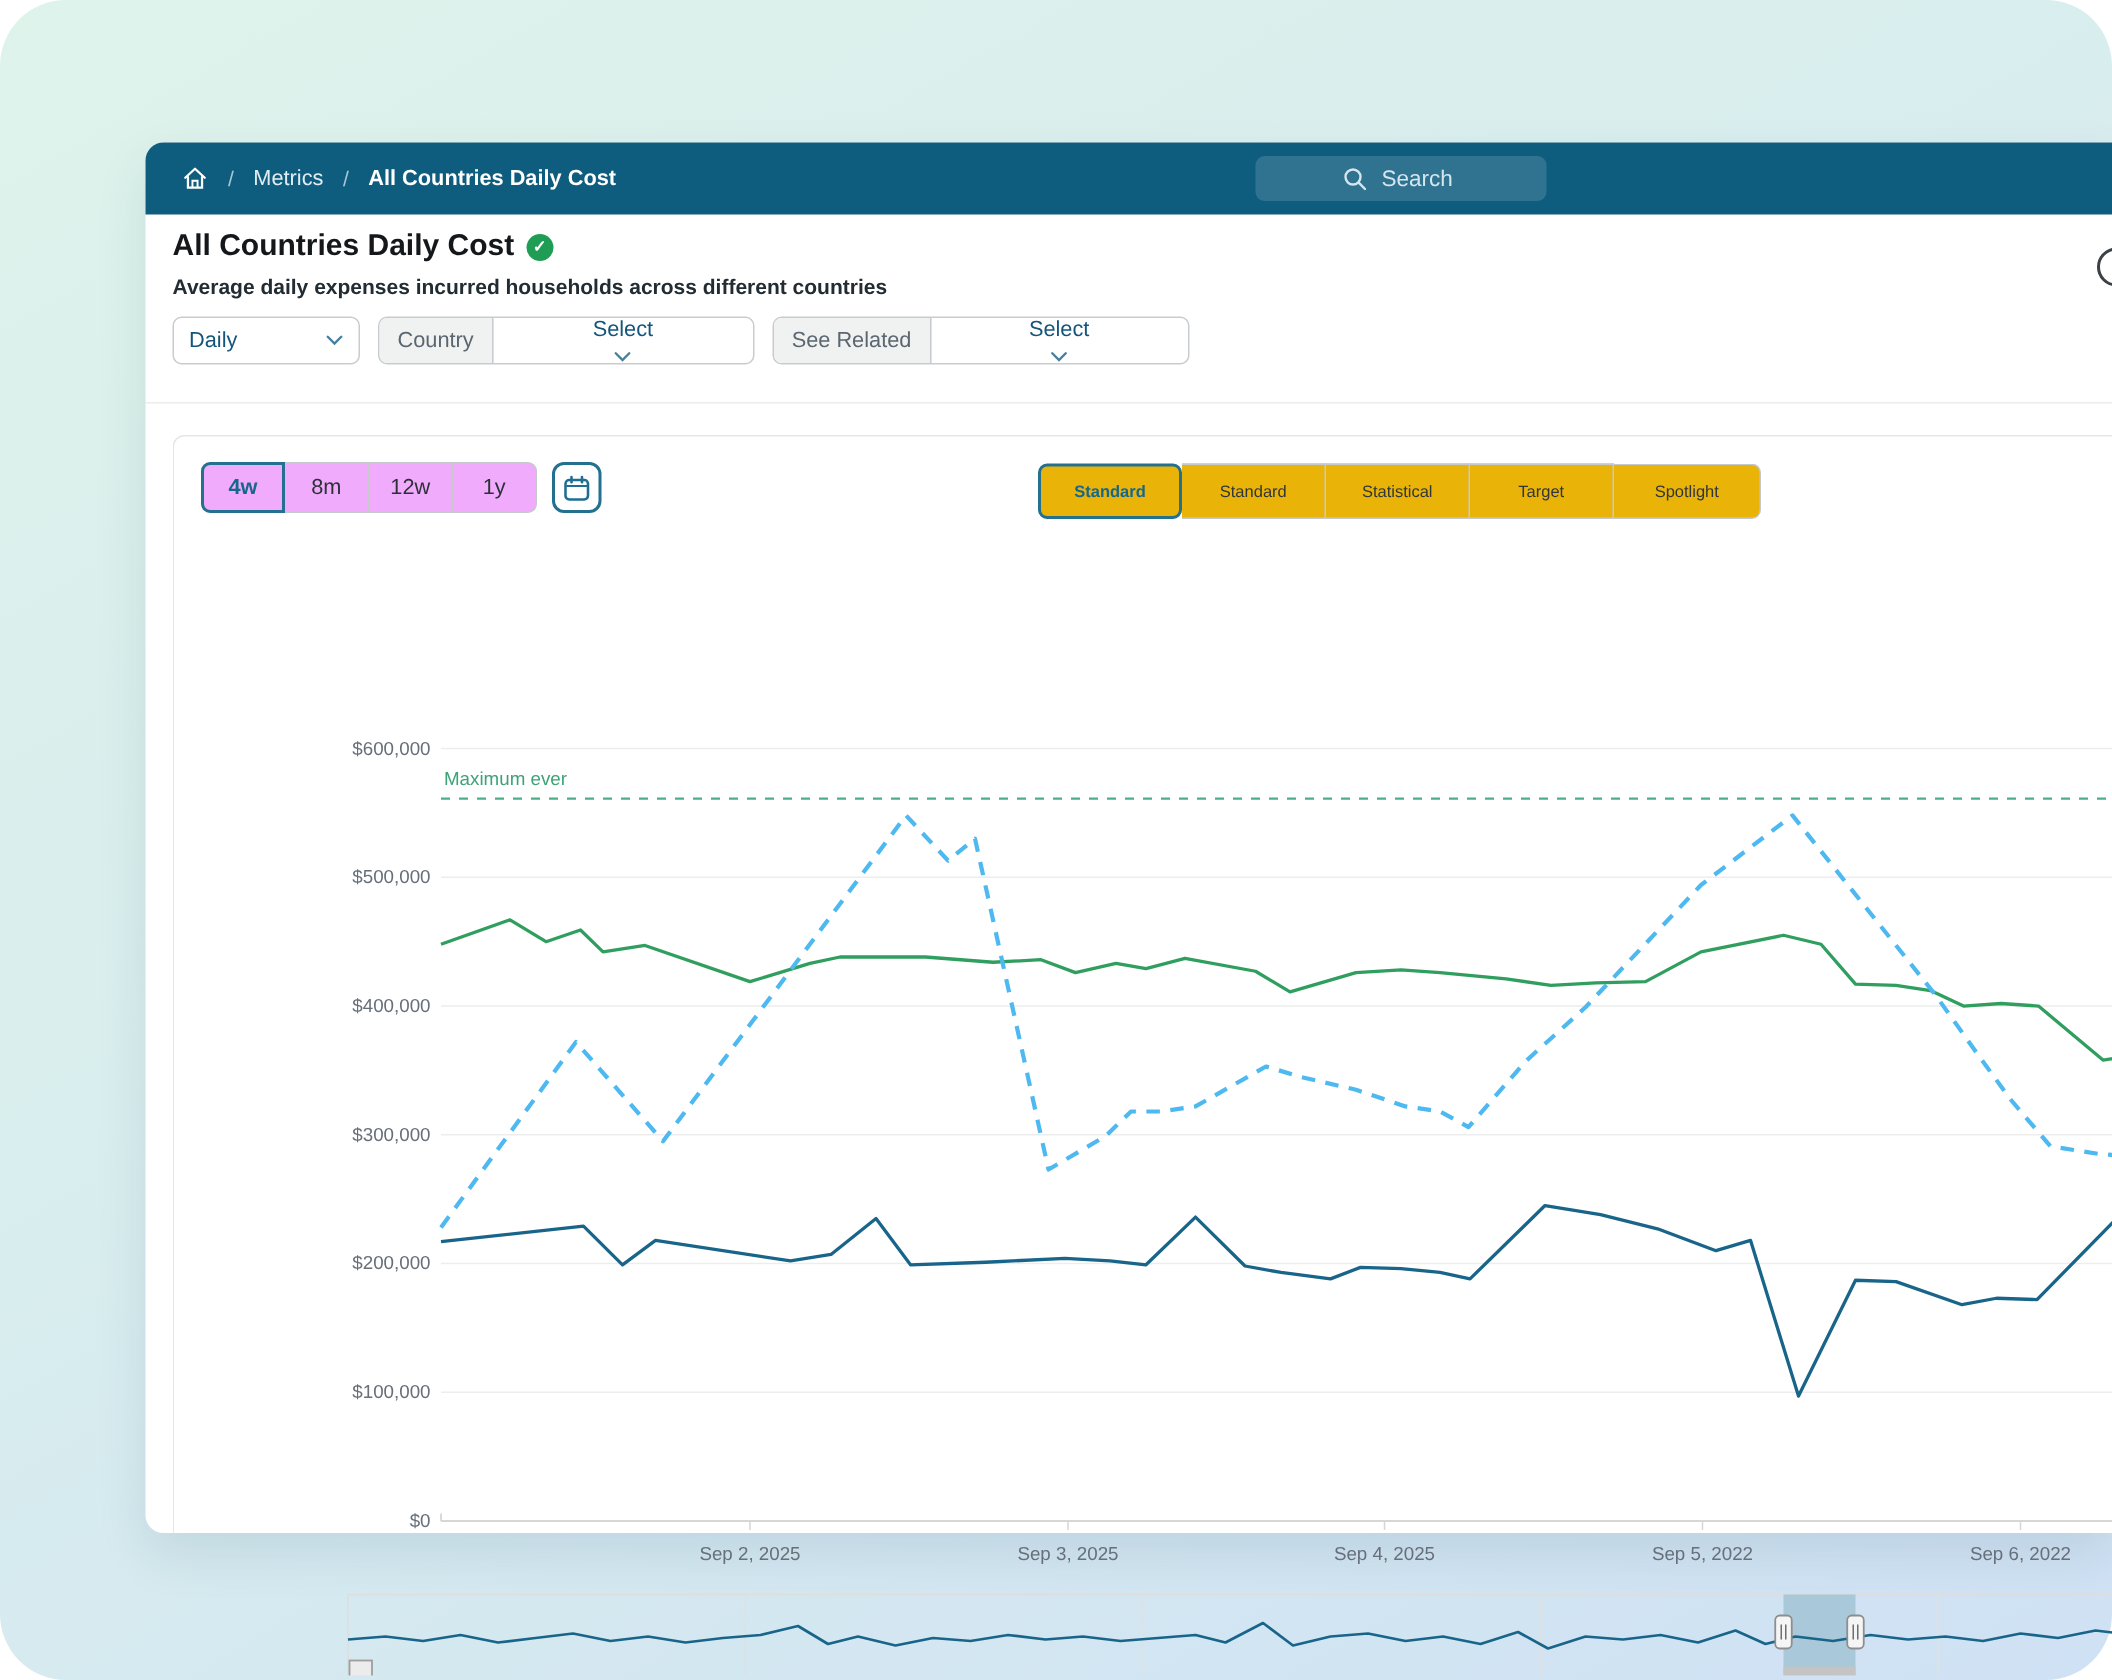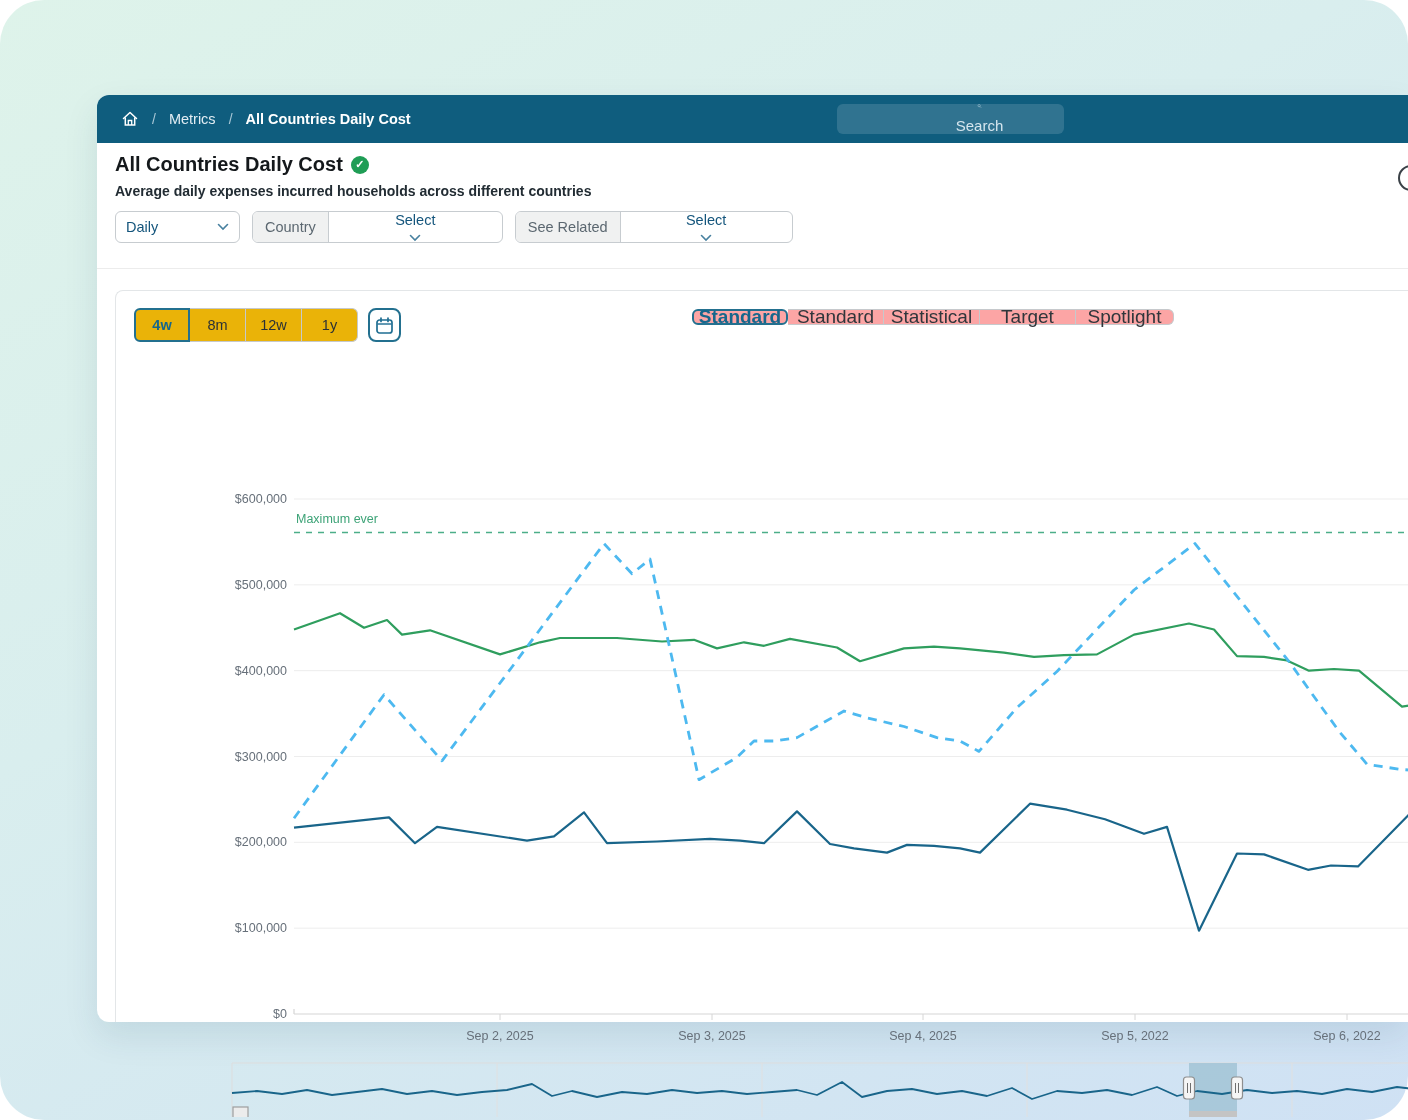--- a/index.html
+++ b/index.html
@@ -13,23 +13,23 @@
     box-shadow:0 14px 34px rgba(10,60,90,0.10); }
 
   
   .topbar { position:absolute; left:0; top:0; right:0; height:48px;
     background:#0f5d7e; border-radius:12px 0 0 0; display:flex; align-items:center;
     padding-left:24px; color:#fff; }
   .crumb { display:flex; align-items:center; gap:13px; font-size:14.5px; }
   .crumb .sep { color:#a9c8d6; font-size:14px; }
   .crumb .item { color:#e2edf3; }
   .crumb .item.current { color:#ffffff; font-weight:700; }
-  .searchpill { position:absolute; left:740px; top:9px; width:227px; height:30px;
+  .searchpill { position:absolute; left:740px; top:9px; width:194px; height:30px;
     background:rgba(255,255,255,0.14); border-radius:6px; display:flex;
-    align-items:center; gap:9px; padding-left:58px; cursor:pointer;flex-direction:column; }
+    align-items:center; gap:9px; padding-left:58px; cursor:pointer; }
   .searchpill span { color:#d5e6ee; font-size:15px; }
 
   
   .titlerow { position:absolute; left:18px; top:58px; display:flex; align-items:center; gap:8px; }
   .title { font-size:20px; font-weight:700; color:#14181b; }
   .badge { width:18px; height:18px; border-radius:50%; background:#1f9d55; color:#fff;
     font-size:11px; font-weight:700; display:flex; align-items:center; justify-content:center; }
   .subtitle { position:absolute; left:18px; top:88px; font-size:14px; color:#222c33;font-weight:bold; }
   .partial-circle { position:absolute; left:1301px; top:70px; width:26px; height:26px;
     border:2px solid #3a4147; border-radius:50%; }
@@ -48,33 +48,33 @@
   .combo-select.w2 { width:171px; }
 
   .divider { position:absolute; left:0; right:0; top:173px; height:1px; background:#ececec; }
 
   
   .panel { position:absolute; left:18px; top:195px; right:0; bottom:0;
     border:1px solid #e3e6e8; border-right:none; border-bottom:none;
     border-radius:8px 0 0 0; }
 
   .rangegroup { position:absolute; left:37px; top:213px; display:flex; }
-  .rbtn { width:56px; height:34px; background:#eab308; border:1px solid #c6c9cc;
+  .rbtn { width:56px; height:34px; background:#f0abfc; border:1px solid #c6c9cc;
     border-left:none; font-size:14.5px; color:#2b3136; display:flex;
     align-items:center; justify-content:center; cursor:pointer; }
   .rbtn:first-child { border-left:1px solid #c6c9cc; border-radius:6px 0 0 6px; }
   .rbtn:last-child { border-radius:0 6px 6px 0; }
   .rbtn.active { border:2px solid #23708f !important; color:#16678c; font-weight:700; border-radius:6px 0 0 6px; }
   .calbtn { position:absolute; left:271px; top:213px; width:33px; height:34px;
     border:2px solid #23708f; border-radius:8px; background:#fff; display:flex;
     align-items:center; justify-content:center; cursor:pointer; }
 
   .tabgroup { position:absolute; left:595px; top:214px; display:flex; }
-  .tab { width:96px; height:16px; background:#fca5a5; border:1px solid #c6c9cc;
-    border-left:none; font-size:19px; color:#30363b; display:flex;
+  .tab { width:96px; height:37px; background:#eab308; border:1px solid #c6c9cc;
+    border-left:none; font-size:11px; color:#30363b; display:flex;
     align-items:center; justify-content:center; cursor:pointer; }
   .tab:first-child { border-left:1px solid #c6c9cc; border-radius:6px 0 0 6px; }
   .tab:last-child { width:98px; border-radius:0 6px 6px 0; }
   .tab.active { border:2px solid #23708f !important; color:#16678c; font-weight:700; border-radius:6px; }
 
   #chart { position:absolute; left:115px; top:290px; width:1293px; height:732px; }
   svg text { font-family:"Liberation Sans", sans-serif; }
 </style>
 </head>
 <body>

